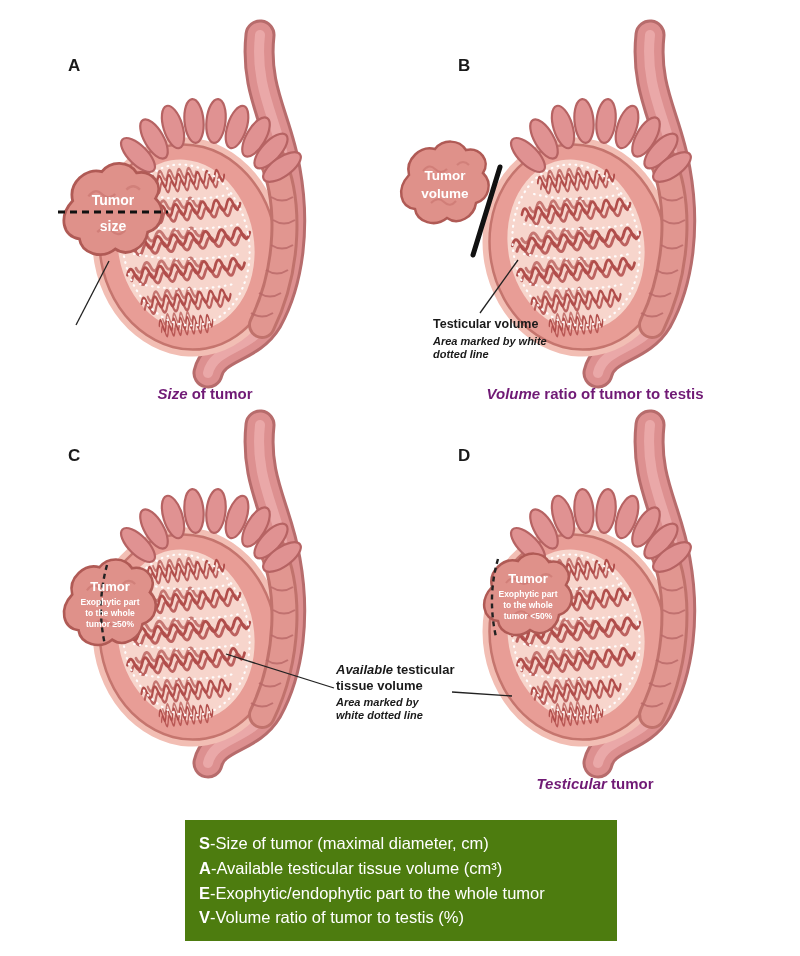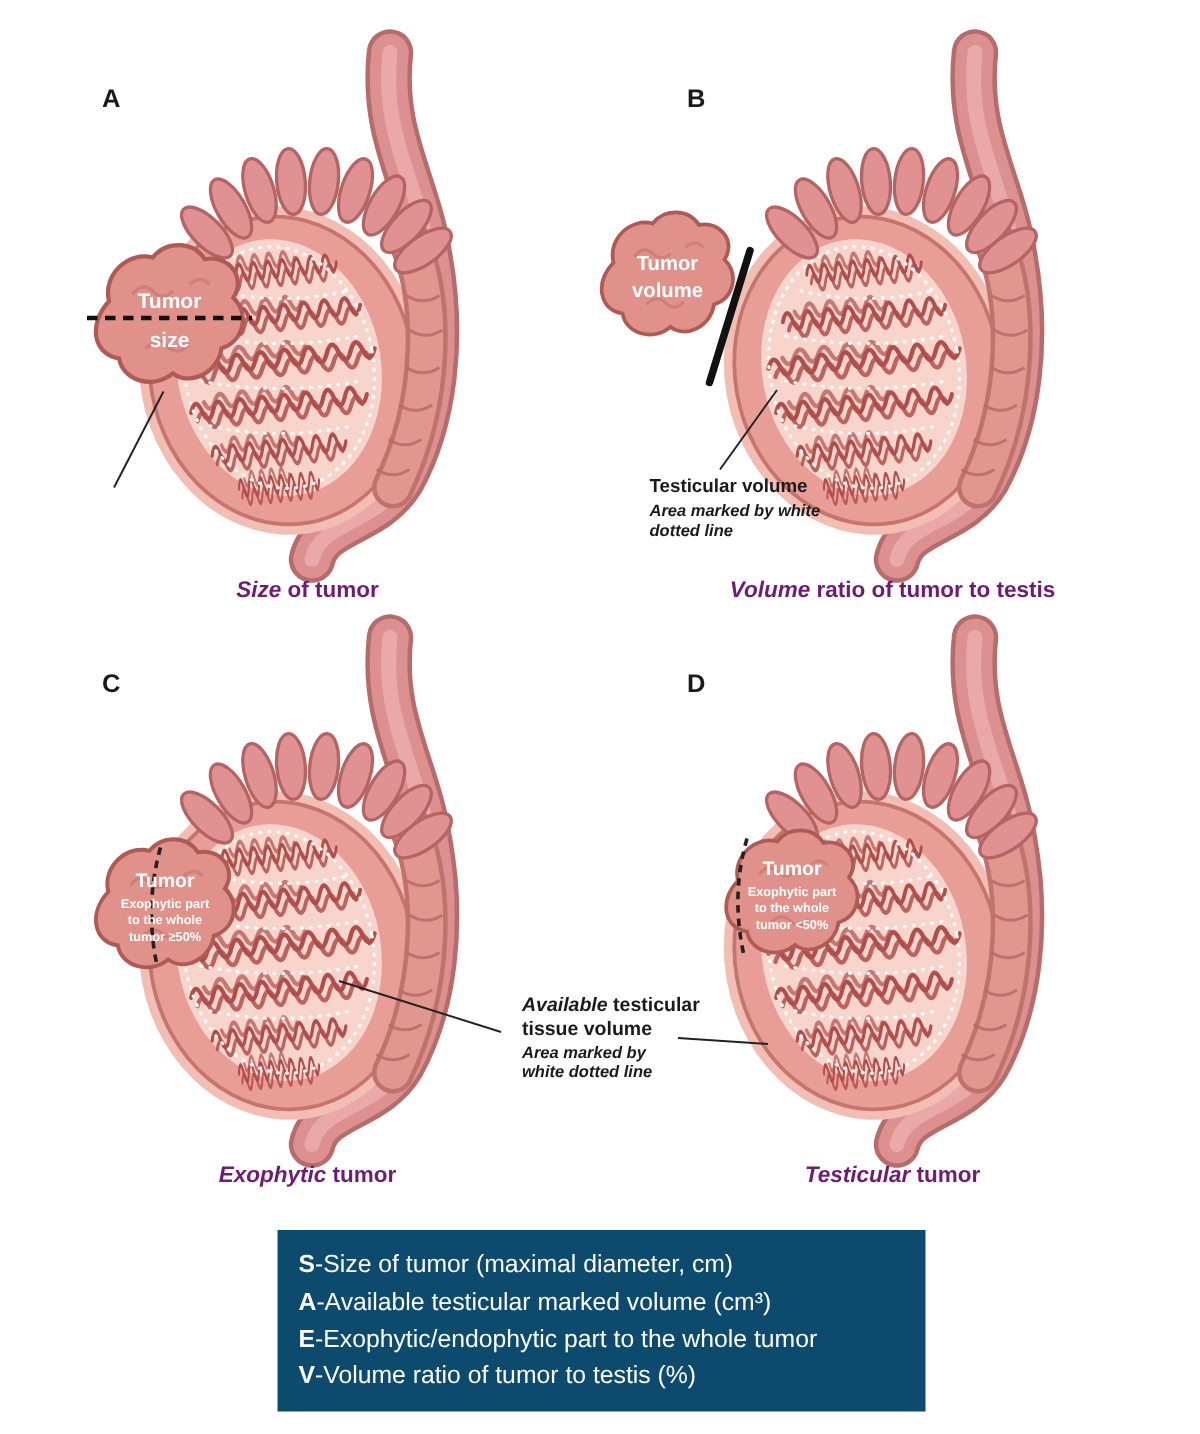--- a/index.html
+++ b/index.html
@@ -14,21 +14,21 @@
   .panel-svg{position:absolute;left:0;top:35px;overflow:visible;}
   .panel-title{position:absolute;left:0;right:0;top:345px;text-align:center;
                font-size:15px;font-weight:bold;color:#701a75;}
   .panel-title i{font-style:italic;}
   .caption{position:absolute;color:#1a1a1a;line-height:1.25;}
   .cap-line1{font-size:12.5px;font-weight:bold;}
   .cap-line1 i{font-style:italic;}
   .cap-line2{font-size:11px;font-weight:bold;font-style:italic;margin-top:2px;}
   #caption-A{left:22px;top:288px;width:185px;}
   #caption-B{left:10px;top:277px;width:120px;margin-left:23px;}
-  #center-annotation{position:absolute;left:348px;top:662px;width:122px;color:#1a1a1a;line-height:1.2;}
+  #center-annotation{position:absolute;left:336px;top:662px;width:122px;color:#1a1a1a;line-height:1.2;}
   .ca-main{font-size:13px;font-weight:bold;}
   .ca-main i{font-style:italic;}
   .ca-sub{font-size:11px;font-weight:bold;font-style:italic;margin-top:3px;width:108px;}
   #overlay-lines{position:absolute;left:0;top:0;pointer-events:none;}
   #legend-box{position:absolute;left:185px;top:820px;width:404px;padding:11px 14px;
               color:#ffffff;font-size:16.5px;line-height:1.5;}
   .legend-row b{font-weight:bold;}
   .legend-row span{font-weight:normal;}
   svg text{font-family:"Liberation Sans",sans-serif;}
   .tumor-label{fill:#ffffff;font-weight:bold;text-anchor:middle;}
@@ -153,21 +153,20 @@
       <use href="#testis-base"></use>
       <g transform="translate(100,140)">
         <use href="#tumor-blob" transform="scale(1.05)"></use>
       </g>
       <path d="M97,100 Q86,140 95,180" stroke="#222222" stroke-width="2.4" fill="none" stroke-dasharray="5 4"></path>
       <text class="tumor-label" x="100" y="126" font-size="13">Tumor</text>
       <text class="tumor-label" x="100" y="140" font-size="8.5">Exophytic part</text>
       <text class="tumor-label" x="100" y="151" font-size="8.5">to the whole</text>
       <text class="tumor-label" x="100" y="162" font-size="8.5">tumor ≥50%</text>
     </svg>
-    <div class="panel-title"><i>Exophytic</i><span> tumor</span></div>
   </div>
 
   <div class="panel" id="panel-D">
     <div class="panel-letter">D</div>
     <svg class="panel-svg" width="370" height="310" viewBox="0 0 370 310">
       <use href="#testis-base"></use>
       <g transform="translate(128,132)">
         <use href="#tumor-blob" transform="scale(1.0)"></use>
       </g>
       <path d="M98,94 Q87,132 96,172" stroke="#222222" stroke-width="2.4" fill="none" stroke-dasharray="5 4"></path>
@@ -182,20 +181,20 @@
   <div id="center-annotation">
     <div class="ca-main"><i>Available</i><span> testicular tissue volume</span></div>
     <div class="ca-sub">Area marked by white dotted line</div>
   </div>
 
   <svg id="overlay-lines" width="800" height="956">
     <line x1="334" y1="688" x2="226" y2="654" stroke="#222222" stroke-width="1.3"></line>
     <line x1="452" y1="692" x2="512" y2="696" stroke="#222222" stroke-width="1.3"></line>
   </svg>
 
-  <div id="legend-box" style="background: #0c4a6e;">
+  <div id="legend-box" style="background: #4d7c0f;">
     <div class="legend-row"><b>S</b><span>-Size of tumor (maximal diameter, cm)</span></div>
-    <div class="legend-row"><b>A</b><span>-Available testicular marked volume (cm³)</span></div>
+    <div class="legend-row"><b>A</b><span>-Available testicular tissue volume (cm³)</span></div>
     <div class="legend-row"><b>E</b><span>-Exophytic/endophytic part to the whole tumor</span></div>
     <div class="legend-row"><b>V</b><span>-Volume ratio of tumor to testis (%)</span></div>
   </div>
 
 </div>
 
 </body></html>

